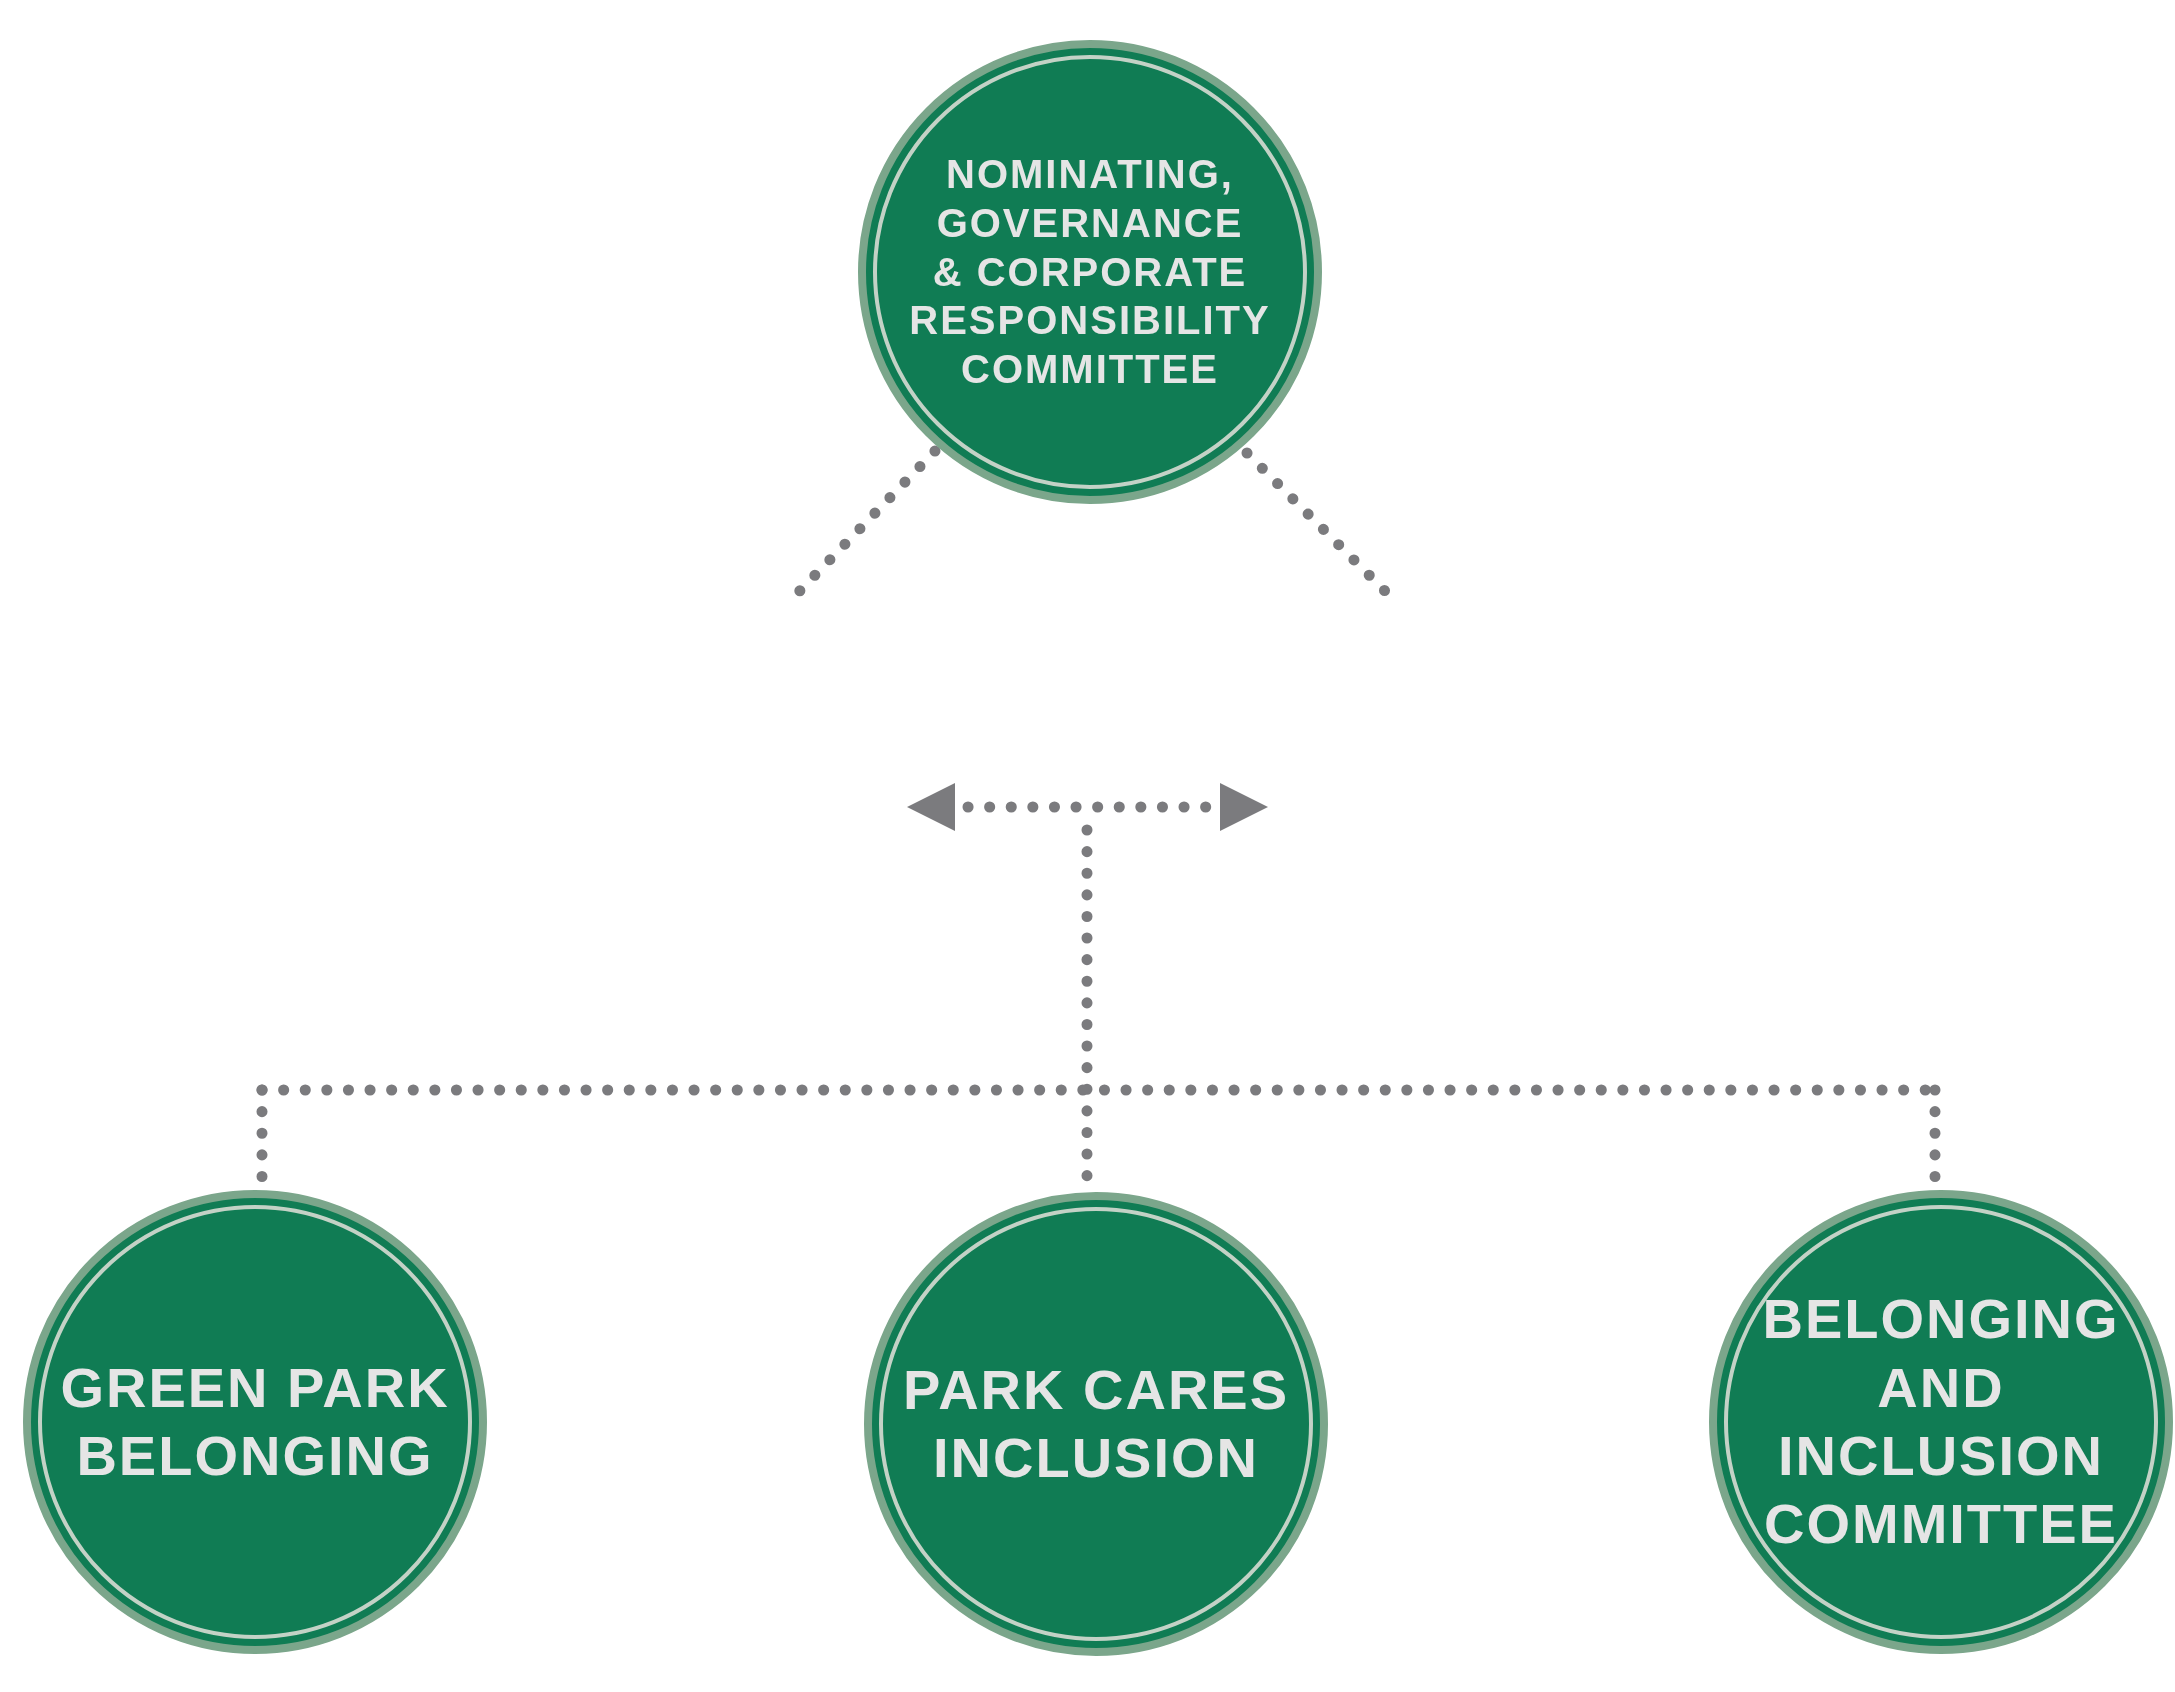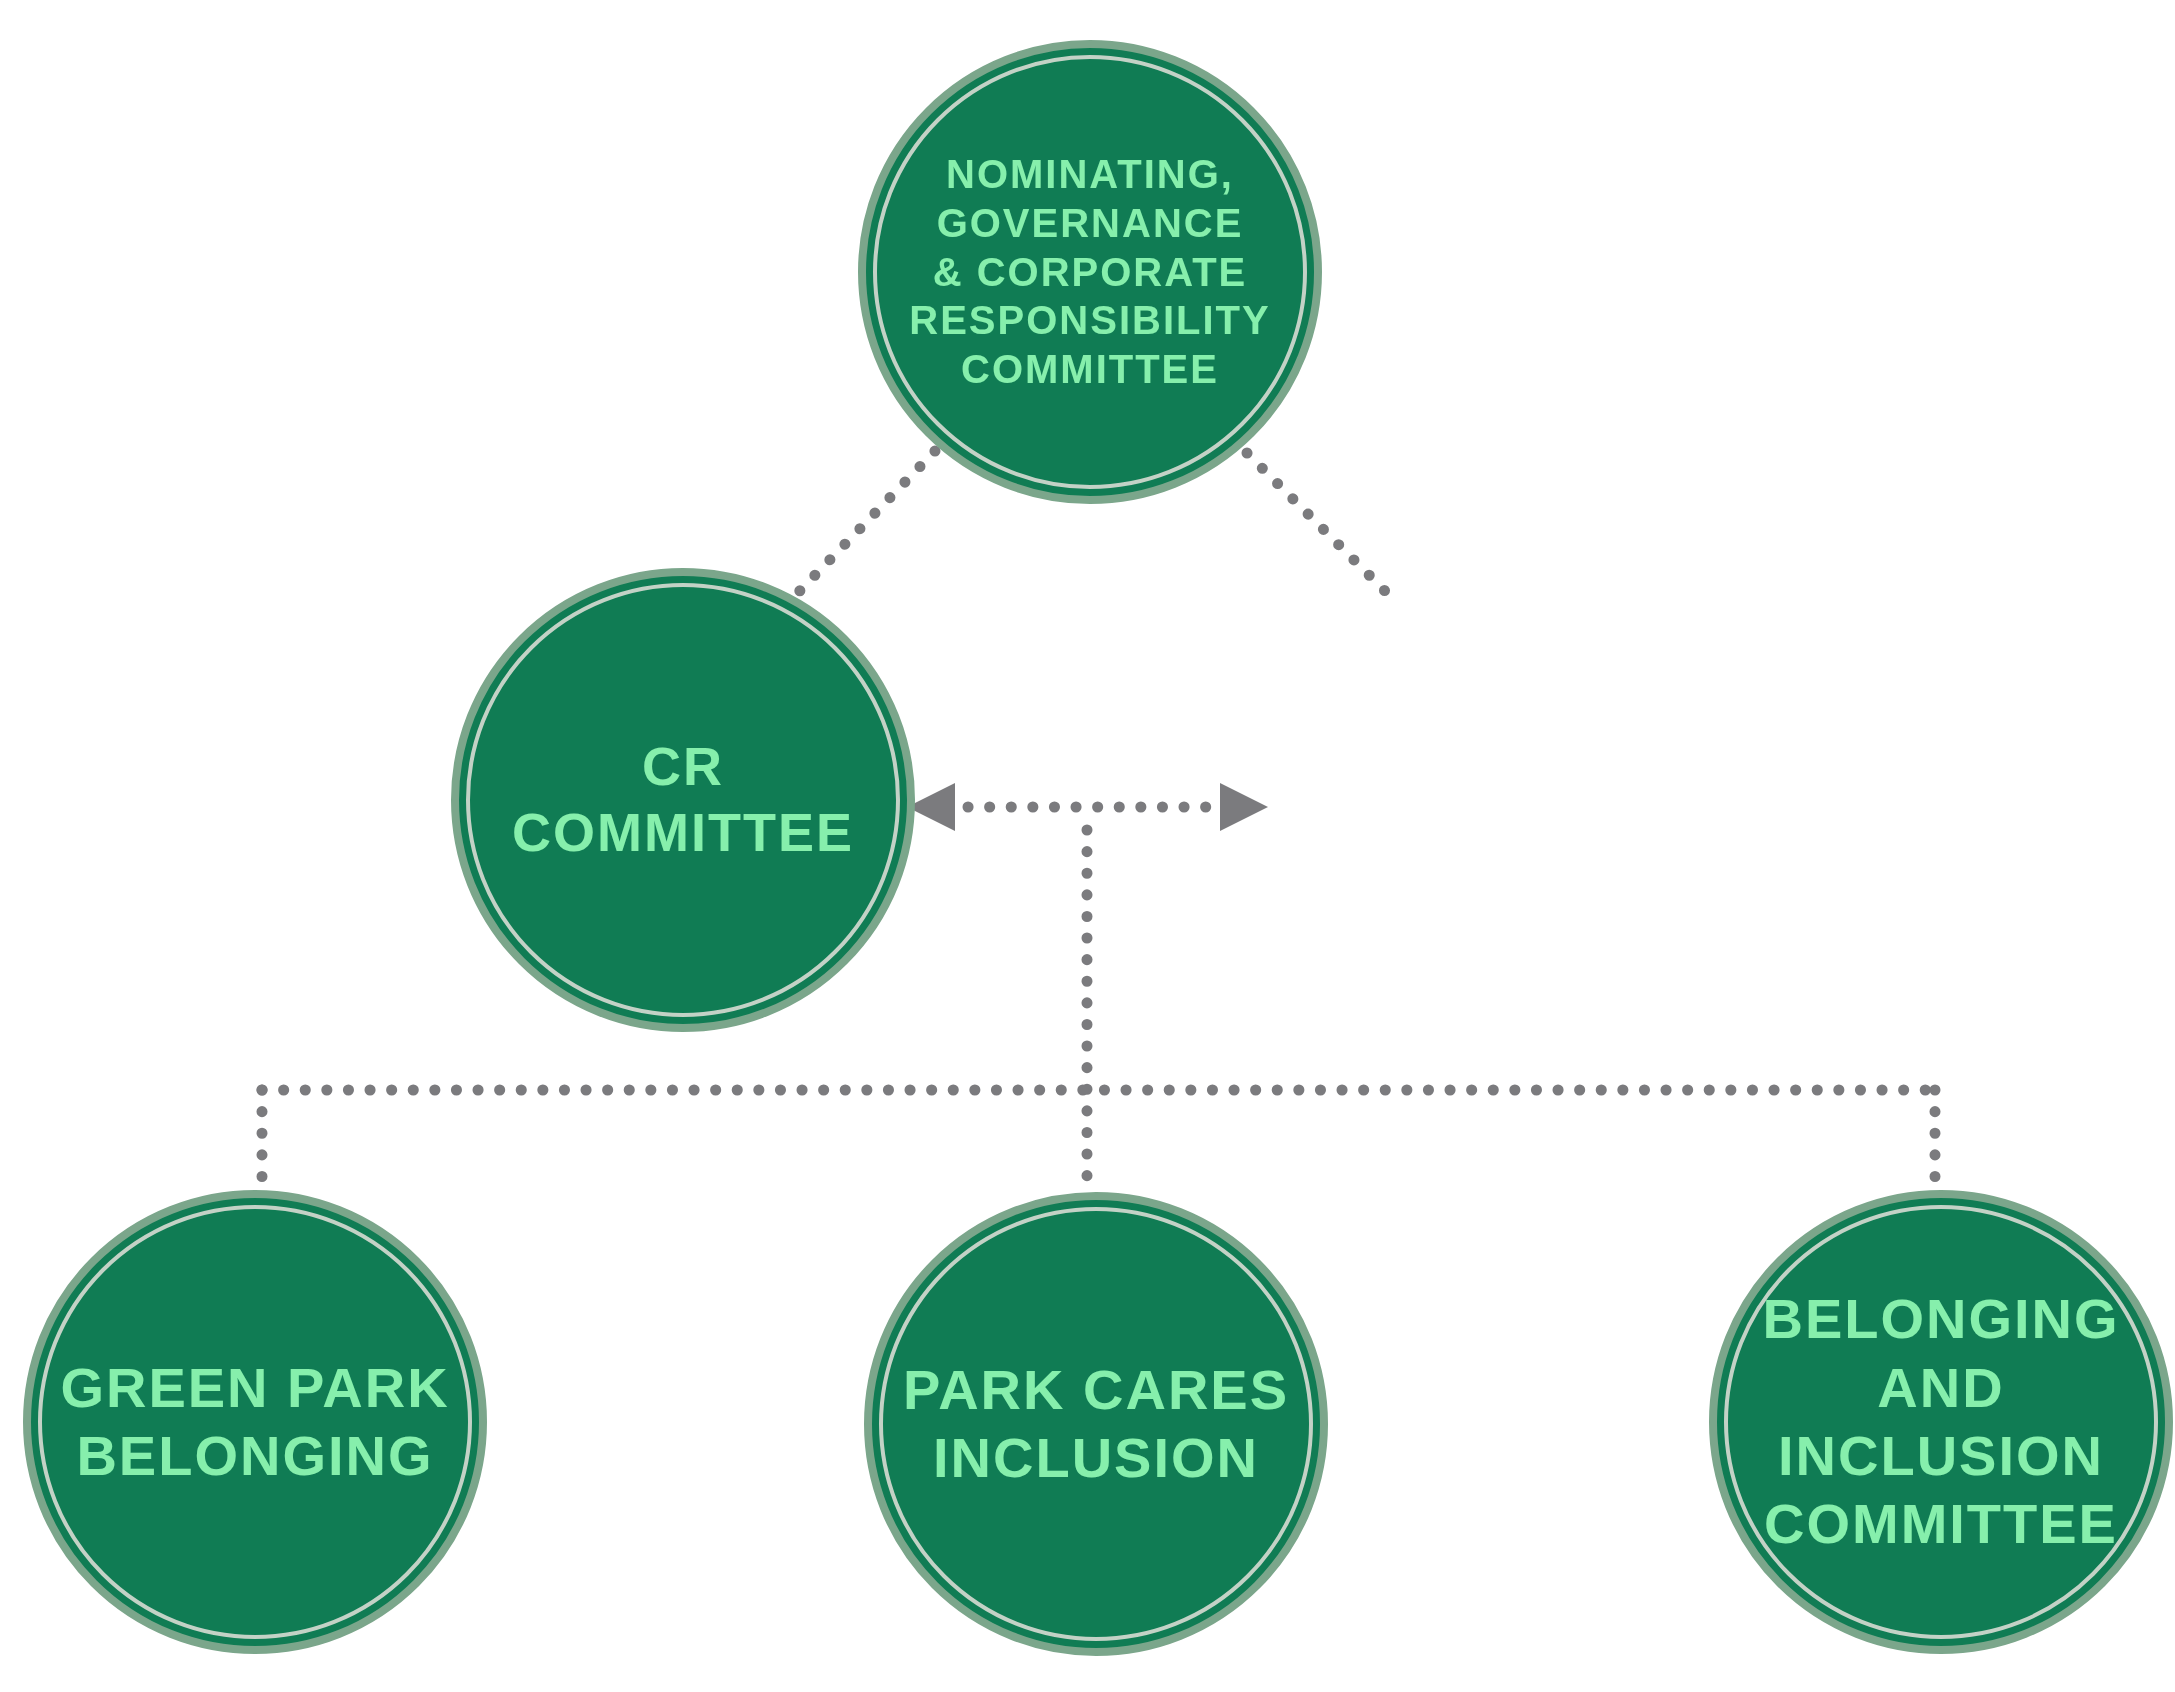--- a/index.html
+++ b/index.html
@@ -49,21 +49,21 @@
     position: absolute;
     inset: 7px;
     border: 4px solid #c3d2c6;
     border-radius: 50%;
     pointer-events: none;
   }
   .label {
     position: relative;
     white-space: pre-line;
     text-align: center;
-    color: #86efac;
+    color: #e5e5e5;
     font-weight: 700;
     letter-spacing: 2px;
     line-height: 1.22;
     padding: 0 18px;
   }
   .node-top .label    { font-size: 40px; }
   .node-mid .label    { font-size: 54px; }
   .node-bottom .label { font-size: 56px; }
 
   
@@ -100,24 +100,20 @@
 
   <div class="node node-top pos-nominating">
     <div class="inner-ring"></div>
     <div class="label">NOMINATING,
 GOVERNANCE
 &amp; CORPORATE
 RESPONSIBILITY
 COMMITTEE</div>
   </div>
 
-  <div class="node node-mid pos-cr">
-    <div class="inner-ring"></div>
-    <div class="label">CR COMMITTEE</div>
-  </div>
 
 
   <div class="node node-bottom pos-greenpark">
     <div class="inner-ring"></div>
     <div class="label">GREEN PARK
 BELONGING</div>
   </div>
 
   <div class="node node-bottom pos-parkcares">
     <div class="inner-ring"></div>

